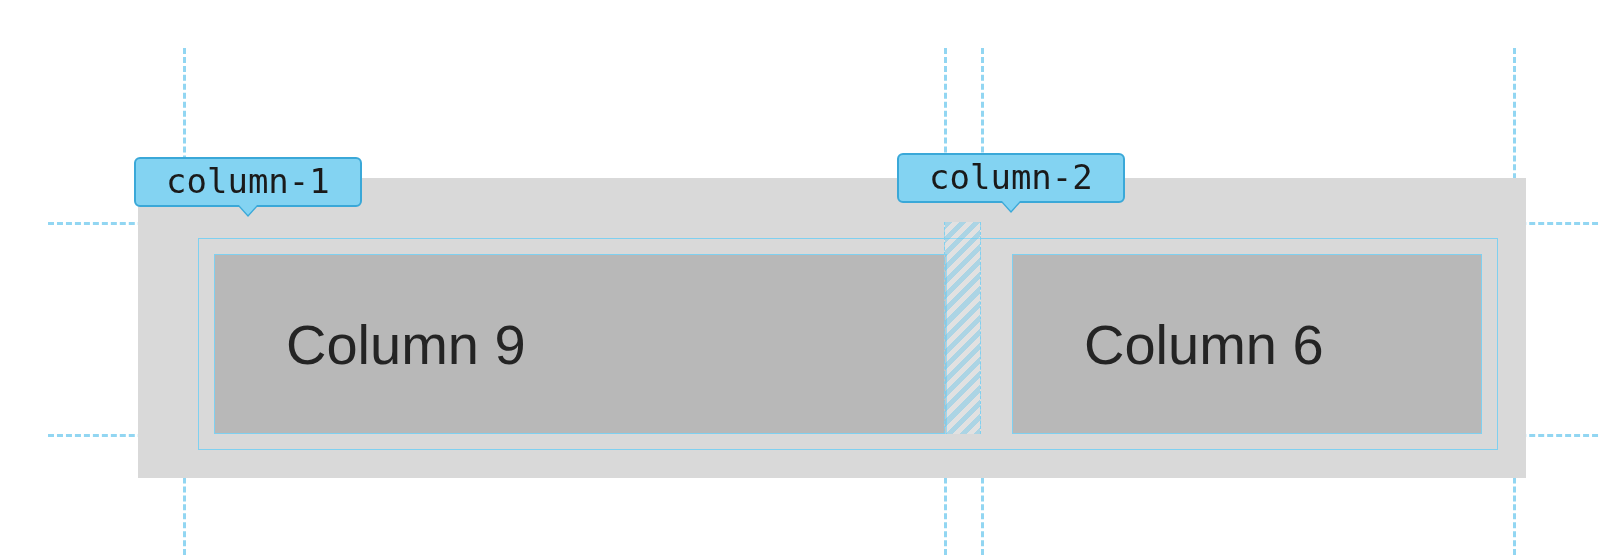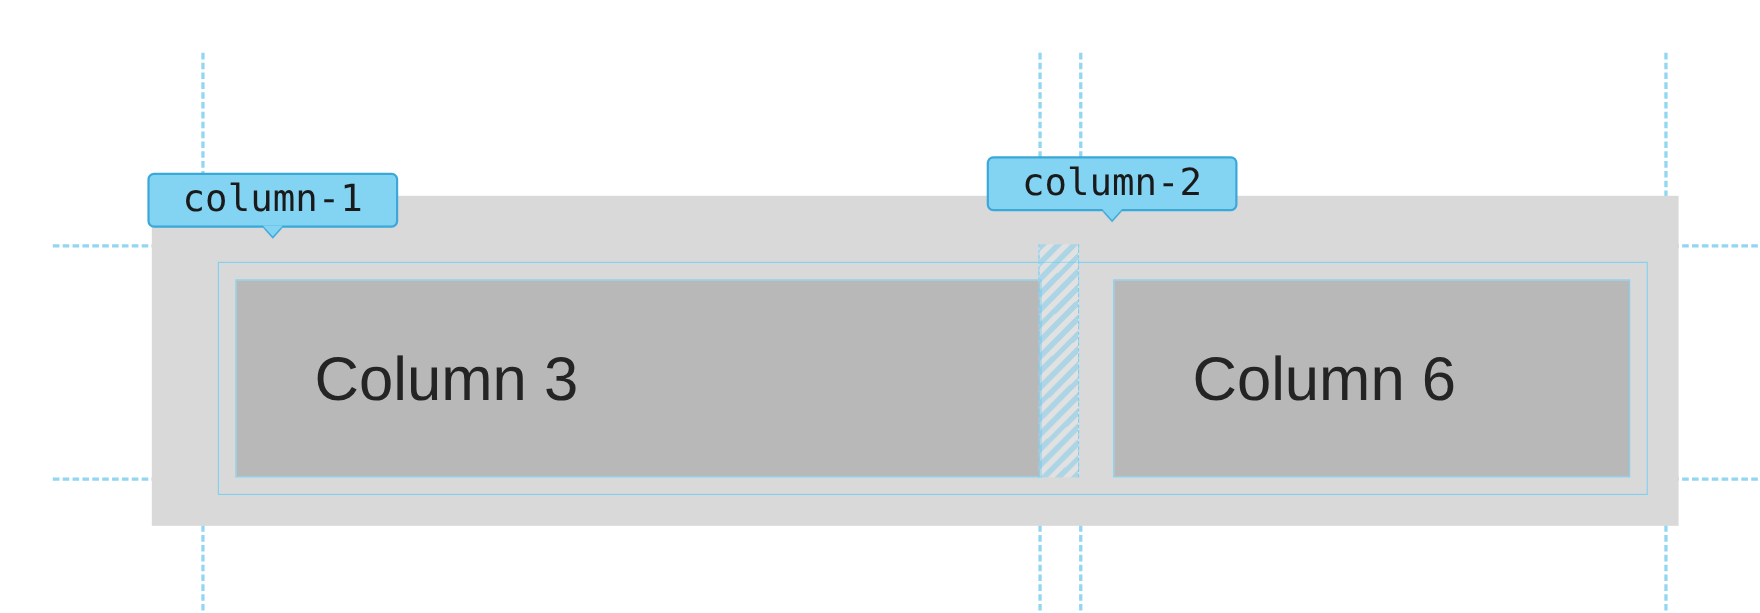--- a/index.html
+++ b/index.html
@@ -115,28 +115,28 @@
 <div class="guide h" style="top:386px;"></div>
 
 <div class="guide v" style="left:135px;"></div>
 <div class="guide v" style="left:896px;"></div>
 <div class="guide v" style="left:933px;"></div>
 <div class="guide v" style="left:1465px;"></div>
 
 <div class="outer-container">
   <div class="grid">
     <div class="col">
-      <span>Column 3</span>
+      <span>Column 9</span>
     </div>
     <div class="col">
       <span>Column 6</span>
     </div>
   </div>
 </div>
 
 <div class="gap-overlay"></div>
 
 <div class="tag" style="left:86px; top:109px;">
   <span>column-1</span>
 </div>
-<div class="tag" style="left:849px; top:94px;">
+<div class="tag" style="left:849px; top:105px;">
   <span>column-2</span>
 </div>
 
 </body></html>

